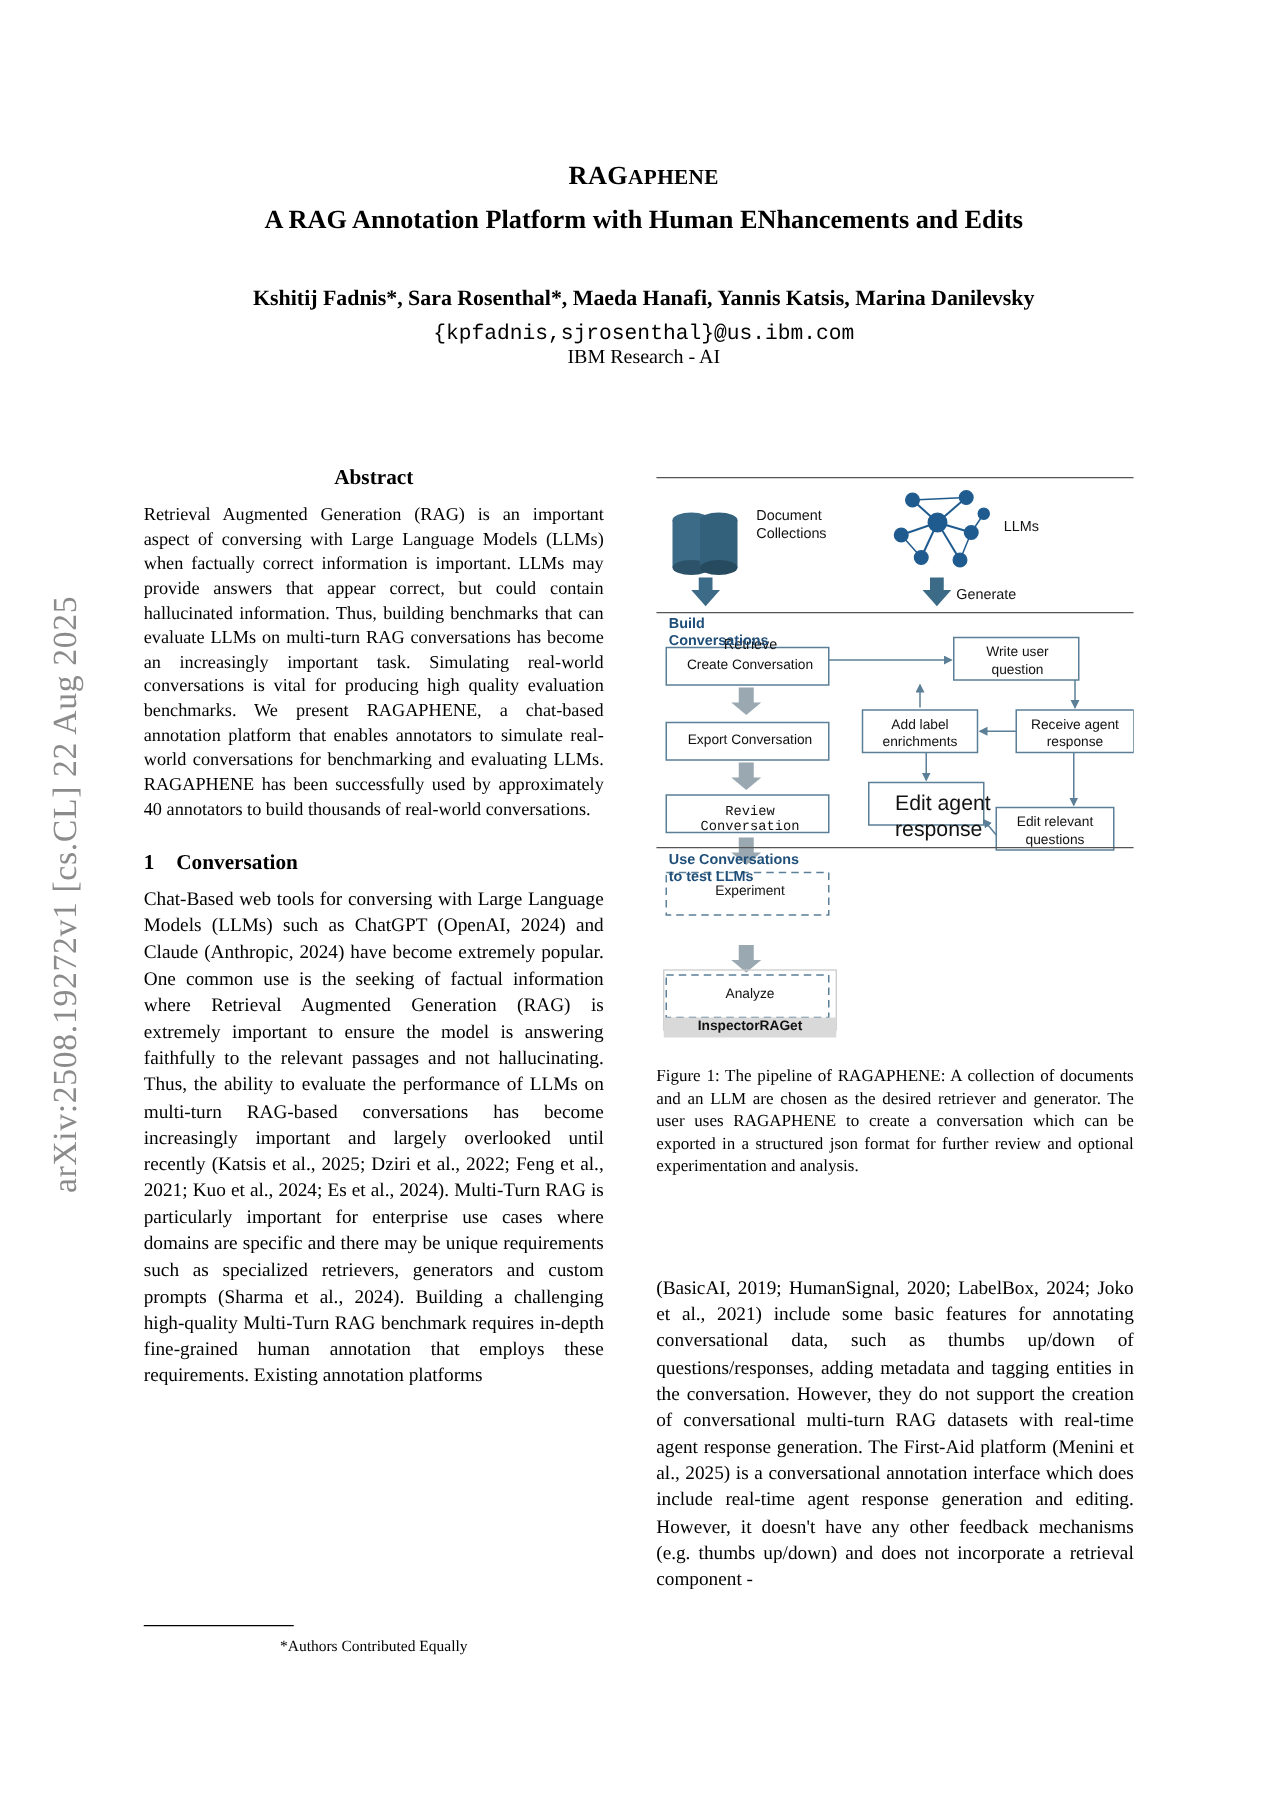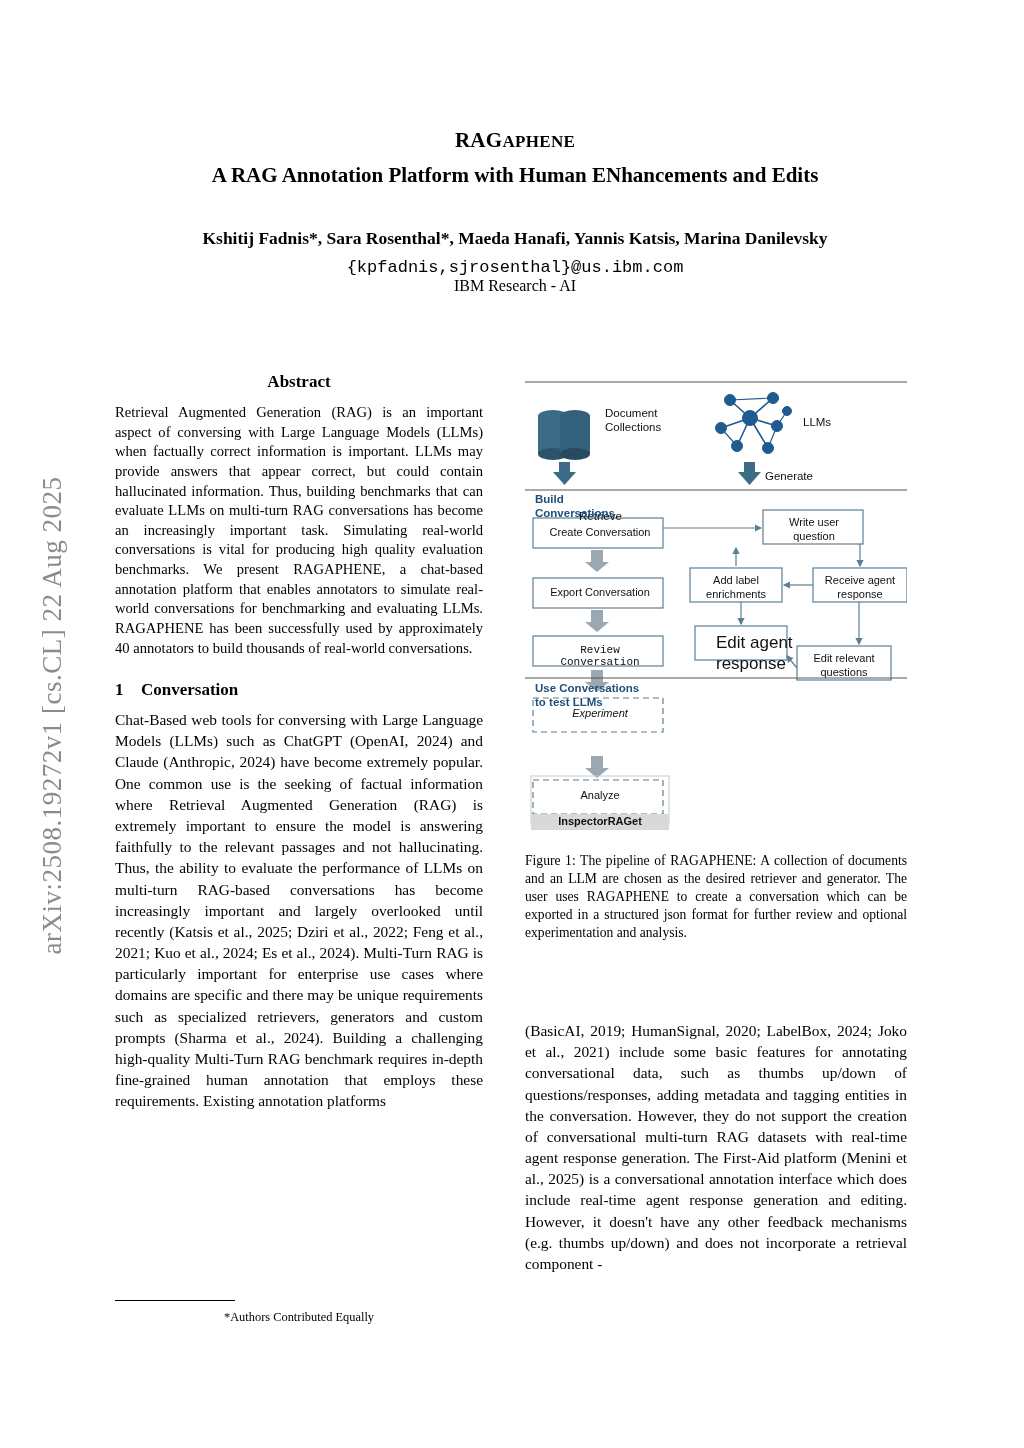--- a/index.html
+++ b/index.html
@@ -230,21 +230,21 @@
       <div style="position:absolute;left:276px;top:274px;width:86px;text-align:center;font-family:'Liberation Sans',sans-serif;font-size:11px;line-height:1.25;color:#111;">
         <span>Edit relevant</span><br>
         <span>questions</span>
       </div>
 
       <div style="position:absolute;left:10px;top:304px;font-family:'Liberation Sans',sans-serif;font-size:11.5px;font-weight:bold;color:#1f4e79;line-height:1.2;">
         <span>Use Conversations</span><br>
         <span>to test LLMs</span>
       </div>
 
-      <div style="position:absolute;left:16px;top:329px;width:118px;text-align:center;font-family:'Liberation Sans',sans-serif;font-size:11px;color:#111;font-style:italic;">Experiment</div>
+      <div style="position:absolute;left:16px;top:329px;width:118px;text-align:center;font-family:'Liberation Sans',sans-serif;font-size:11px;color:#111;">Experiment</div>
       <div style="position:absolute;left:16px;top:411px;width:118px;text-align:center;font-family:'Liberation Sans',sans-serif;font-size:11px;color:#111;">Analyze</div>
       <div style="position:absolute;left:6px;top:437px;width:138px;text-align:center;font-family:'Liberation Sans',sans-serif;font-size:11px;font-weight:bold;color:#111;">InspectorRAGet</div>
     </div>
 
     <div class="fig-caption">Figure 1: The pipeline of RAGAPHENE: A collection of documents and an LLM are chosen as the desired retriever and generator. The user uses RAGAPHENE to create a conversation which can be exported in a structured json format for further review and optional experimentation and analysis.</div>
   </div>
 
   <div class="right-col-2">
     <div class="body-text">(BasicAI, 2019; HumanSignal, 2020; LabelBox, 2024; Joko et al., 2021) include some basic features for annotating conversational data, such as thumbs up/down of questions/responses, adding metadata and tagging entities in the conversation. However, they do not support the creation of conversational multi-turn RAG datasets with real-time agent response generation. The First-Aid platform (Menini et al., 2025) is a conversational annotation interface which does include real-time agent response generation and editing. However, it doesn't have any other feedback mechanisms (e.g. thumbs up/down) and does not incorporate a retrieval component -</div>
   </div>

